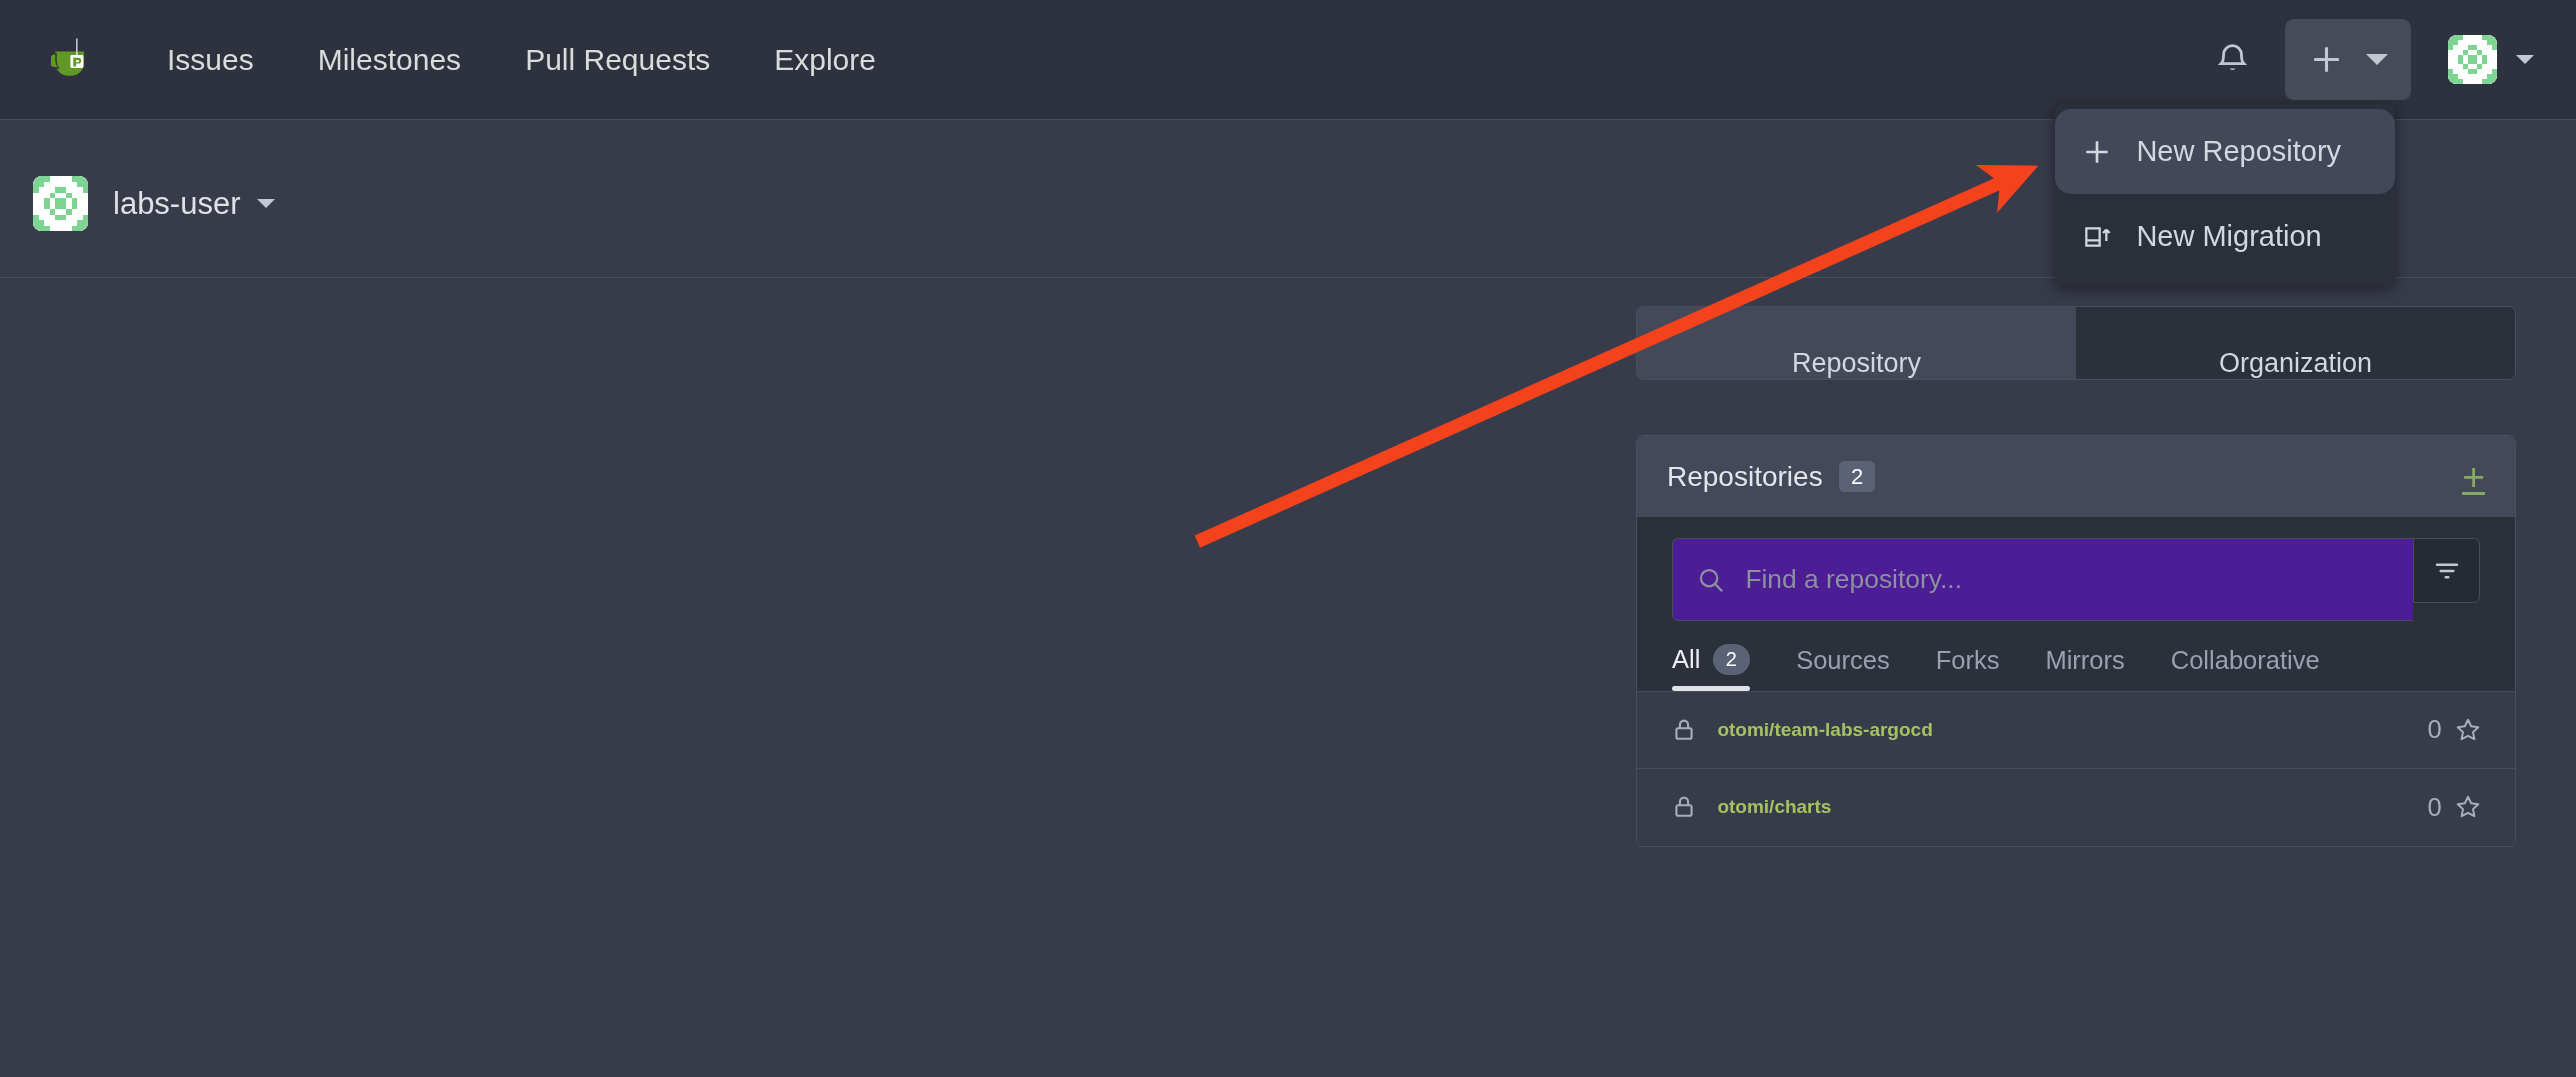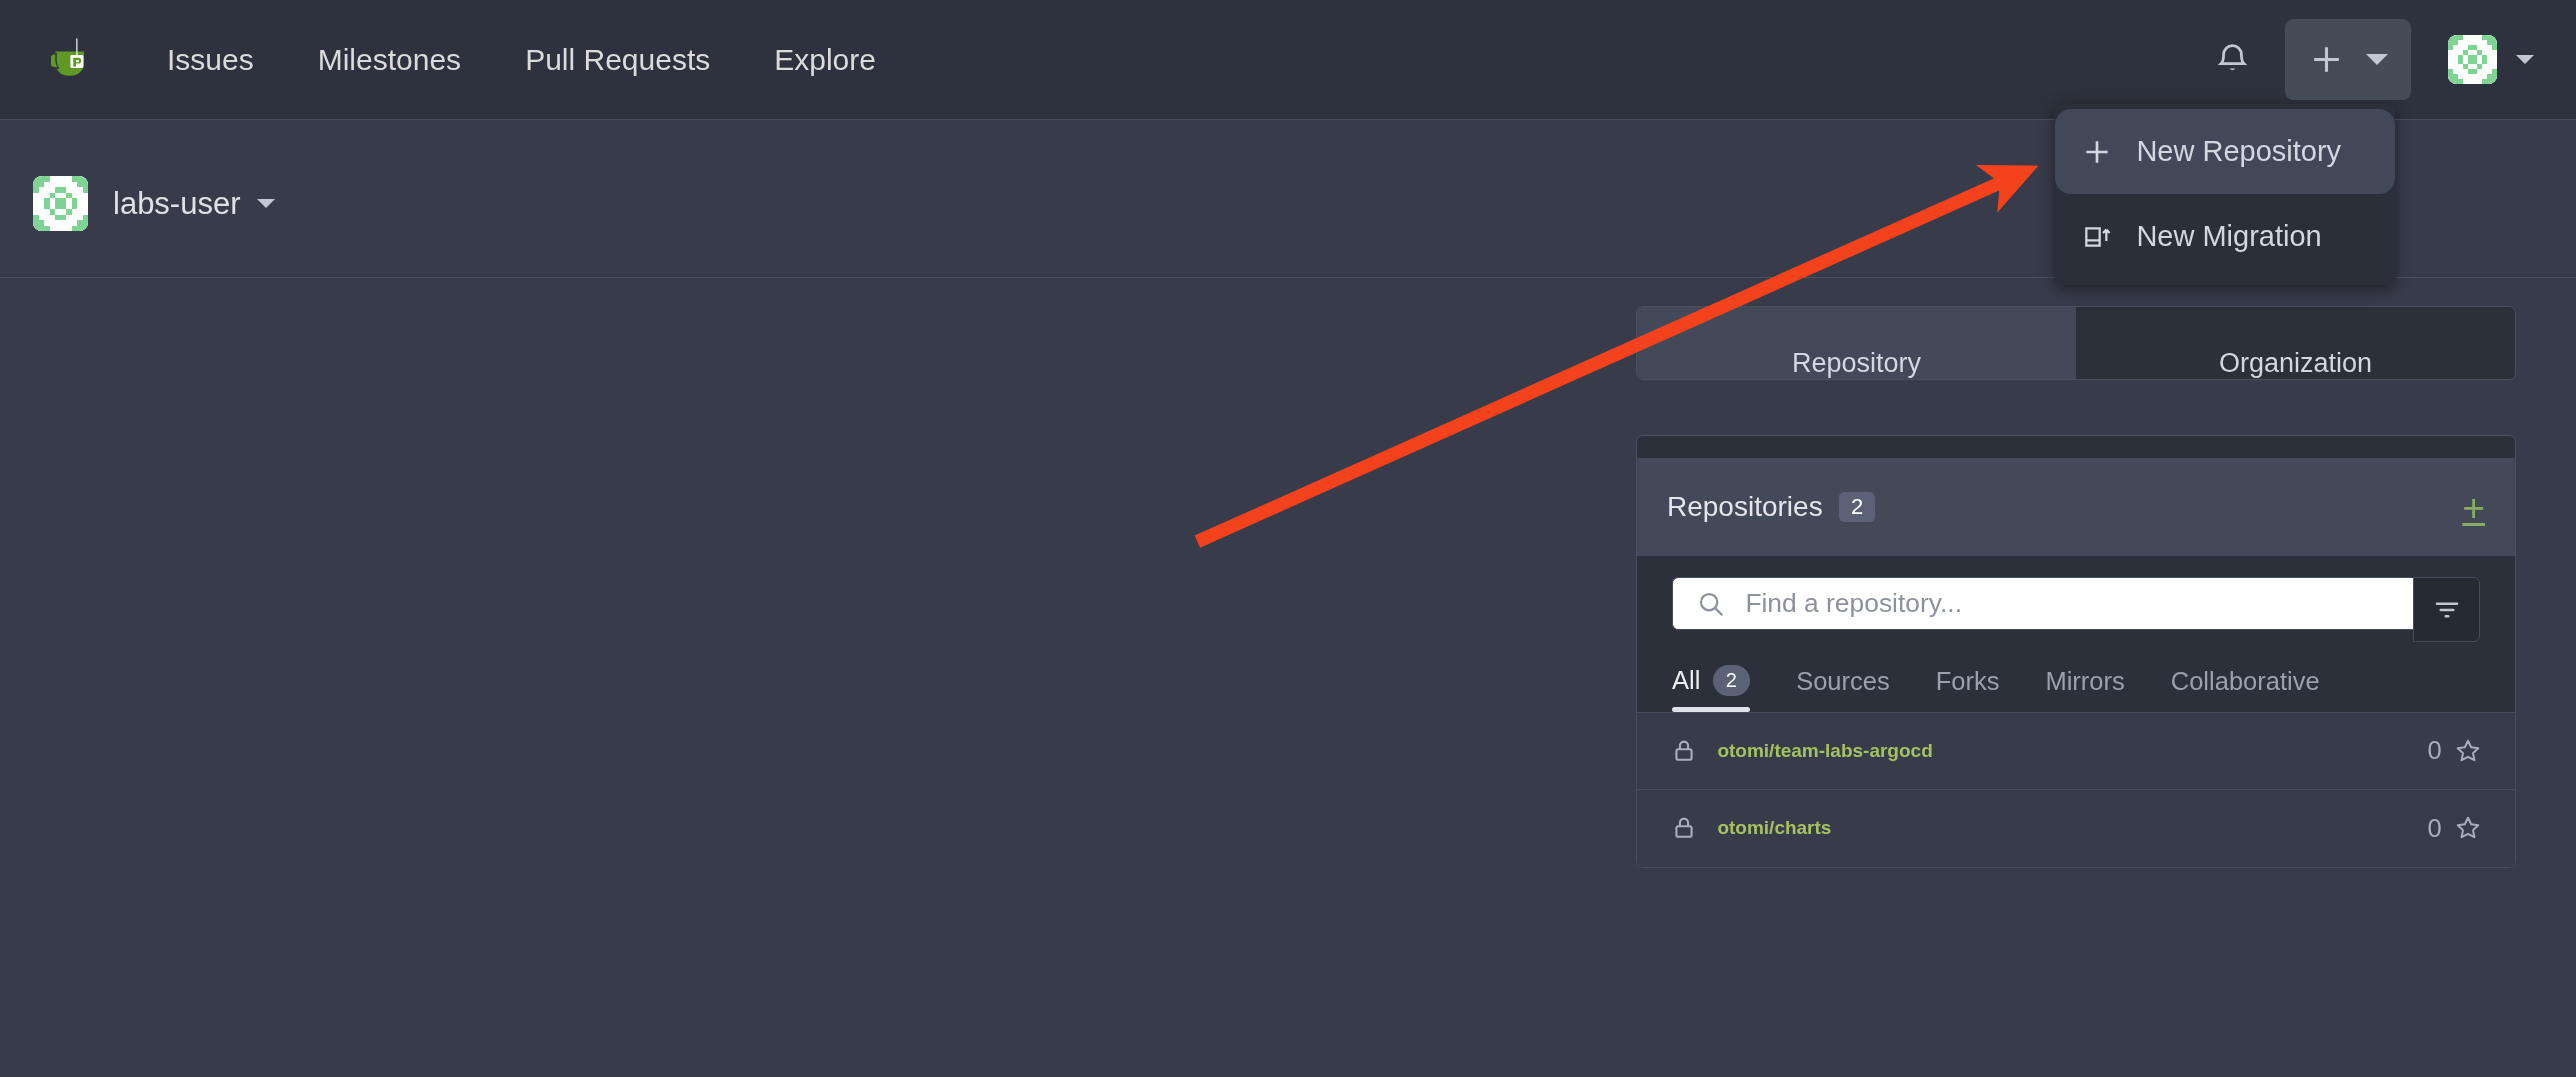--- a/index.html
+++ b/index.html
@@ -186,25 +186,24 @@
   .panel {
     margin-top: 55px;
     border: 1.8px solid #4a4f5e;
     border-radius: 7px;
     overflow: hidden;
     background: #2c303b;
   }
 
   .panel-head {
     background: #434959;
-    height: 98px;
+    height: 81px;
     display: flex;
     align-items: center;
     padding: 0 30px;
-    margin-top: 22px;
   }
   .panel-head-title {
     color: #e4e6eb;
     font-size: 28px;
   }
   .count-badge {
     background: #5b6275;
     color: #ffffff;
     font-size: 22px;
     border-radius: 5.3px;
@@ -221,22 +220,22 @@
   }
 
   .search-row {
     display: flex;
     padding: 21px 35px 0 35px;
   }
   .search-box {
     flex: 1;
     display: flex;
     align-items: center;
-    height: 53px;
-    background: #ffffff;
+    height: 83px;
+    background: #4c1d95;
     border: 1.8px solid #484d5b;
     border-right: none;
     border-radius: 6.2px 0 0 6.2px;
     padding: 0 23px;
     gap: 19.4px;
   }
   .search-ph {
     color: #8c919e;
     font-size: 26.4px;
   }

